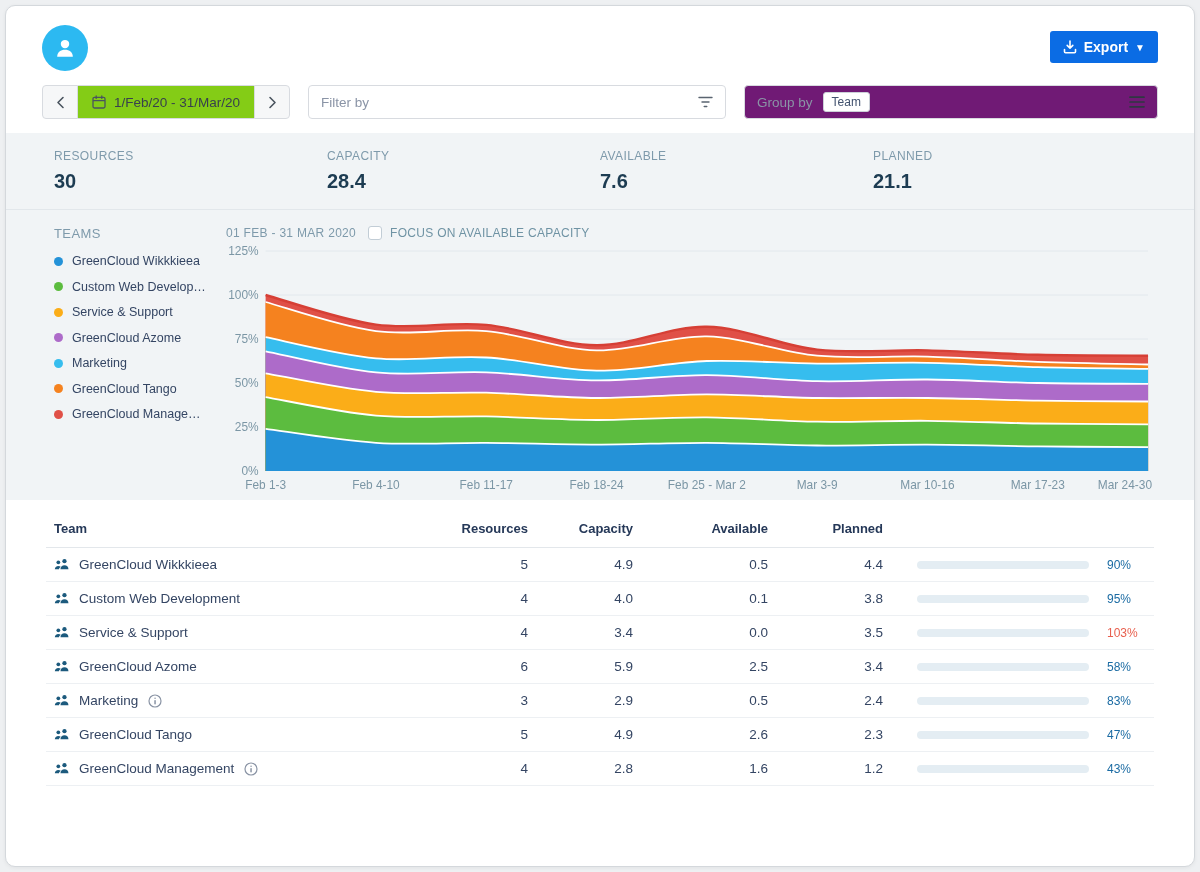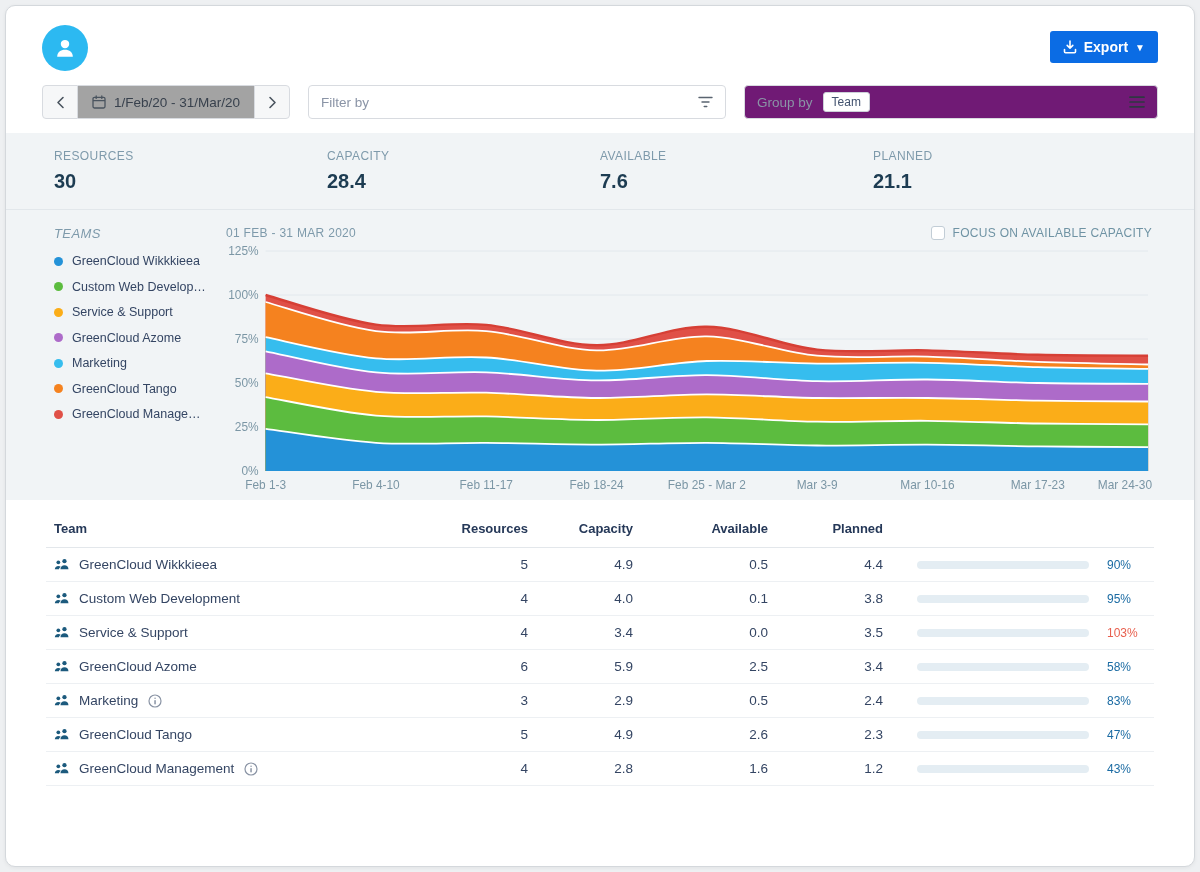--- a/index.html
+++ b/index.html
@@ -17,44 +17,44 @@
   .save-btn { font-size:13px; color:#42526e; background:#f6f7f8; border:1px solid #c8cdd3; border-radius:3px; padding:5px 12px; cursor:pointer; }
   .export-btn { margin-left:auto; margin-top:8px; display:flex; align-items:center; gap:7px; background:#0b6ce4; color:#fff; border:none; border-radius:3px; font-size:14px; font-weight:700; padding:8px 13px; cursor:pointer; }
   .caret { font-size:10px; }
 
   
   .toolbar { display:flex; align-items:center; gap:18px; padding:8px 36px 14px 36px; }
   .date-group { display:flex; flex-shrink:0; }
   .nav-btn { width:36px; height:34px; background:#f6f7f8; border:1px solid #d8dbe0; display:flex; align-items:center; justify-content:center; cursor:pointer; }
   .nav-btn.left { border-radius:4px 0 0 4px; }
   .nav-btn.right { border-radius:0 4px 4px 0; }
-  .date-btn { height:34px; display:flex; align-items:center; gap:8px; padding:0 14px; background:#a3a3a3; border:1px solid #d8dbe0; border-left:none; border-right:none; font-size:13.5px; color:#38414d; cursor:pointer; white-space:nowrap; }
+  .date-btn { height:34px; display:flex; align-items:center; gap:8px; padding:0 14px; background:#84cc16; border:1px solid #d8dbe0; border-left:none; border-right:none; font-size:13.5px; color:#38414d; cursor:pointer; white-space:nowrap; }
   .filter-box { flex:1; max-width:432px; height:34px; background:#fff; border:1px solid #d8dbe0; border-radius:4px; display:flex; align-items:center; padding:0 12px; }
   .filter-box input { flex:1; border:none; outline:none; font-size:13.5px; color:#333; background:transparent; font-family:inherit; }
   .filter-box input::placeholder { color:#8a94a6; }
   .group-box { width:414px; height:34px; background:#701a75; border:1px solid #d8dbe0; border-radius:4px; display:flex; align-items:center; gap:10px; padding:0 12px; flex-shrink:0; }
   .group-label { font-size:13.5px; color:#8a94a6; }
   .chip { font-size:12px; color:#42526e; border:1px solid #ccd1d8; border-radius:3px; background:#fff; padding:2px 8px; cursor:pointer; }
   .icon-right { margin-left:auto; display:flex; cursor:pointer; }
 
   
   .panel { background:#f1f4f6; }
   .stats-row { display:flex; padding:16px 48px 16px 48px; border-bottom:1px solid #e2e7eb; }
   .stat { width:275px; }
   .stat-label { font-size:12px; color:#7e9aab; letter-spacing:.4px; }
   .stat-value { font-size:20px; font-weight:700; color:#1d3c52; margin-top:7px; }
 
   .chart-row { display:flex; padding:14px 40px 4px 48px; }
   .legend { width:168px; flex-shrink:0; padding-top:2px; }
-  .legend-title { font-size:13px; color:#7e9aab; letter-spacing:.4px; margin-bottom:13px;font-style:italic; }
+  .legend-title { font-size:13px; color:#7e9aab; letter-spacing:.4px; margin-bottom:13px; }
   .legend-item { display:flex; align-items:center; gap:9px; margin-bottom:11.5px; font-size:12.5px; color:#344563; cursor:pointer; }
   .dot { width:9px; height:9px; border-radius:50%; flex-shrink:0; }
 
   .chart-main { flex:1; min-width:0; }
-  .chart-head { display:flex; justify-content:space-between; align-items:center; padding:2px 2px 0 4px; }
+  .chart-head { display:flex; align-items:center; padding:2px 2px 0 4px;gap:12px; }
   .chart-title { font-size:12px; color:#7e9aab; letter-spacing:.3px; }
   .focus-label { display:flex; align-items:center; gap:8px; font-size:12px; color:#6f93a4; letter-spacing:.3px; cursor:pointer; }
   .checkbox { width:14px; height:14px; background:#fff; border:1px solid #c2cdd6; border-radius:3px; }
   svg.chart { width:100%; height:254px; display:block; margin-top:2px; }
   .ax { font-size:12px; fill:#7b96a5; font-family:"Liberation Sans",sans-serif; }
 
   
   .table-section { background:#fff; padding:8px 40px 14px 40px; }
   table { width:100%; border-collapse:collapse; table-layout:fixed; }
   th { font-size:13px; color:#253858; font-weight:700; text-align:right; padding:13px 8px 11px 8px; border-bottom:1px solid #e3e7eb; }

